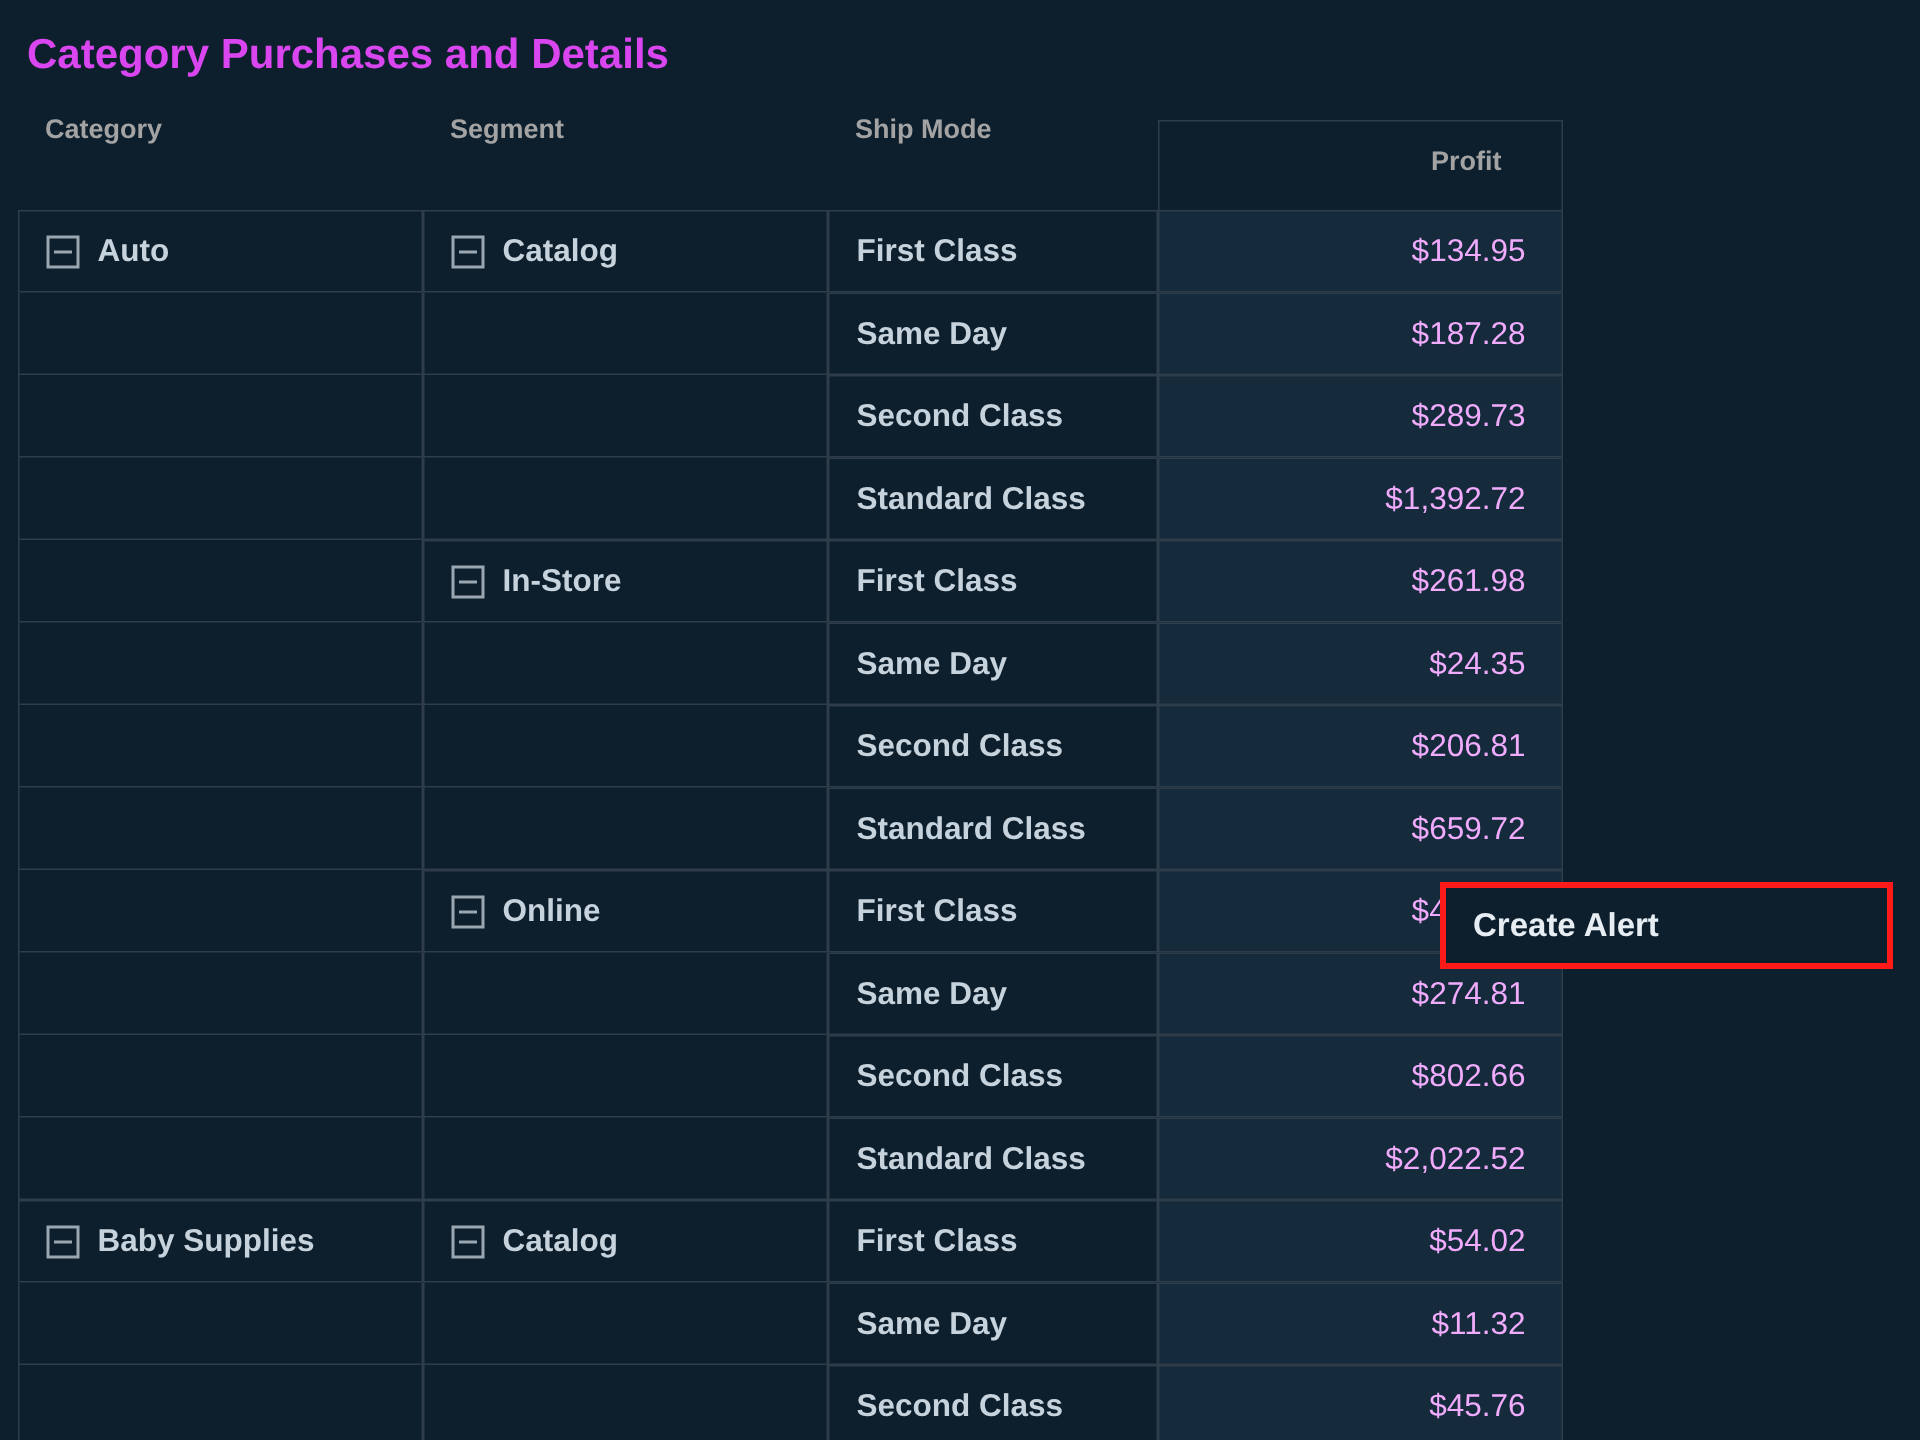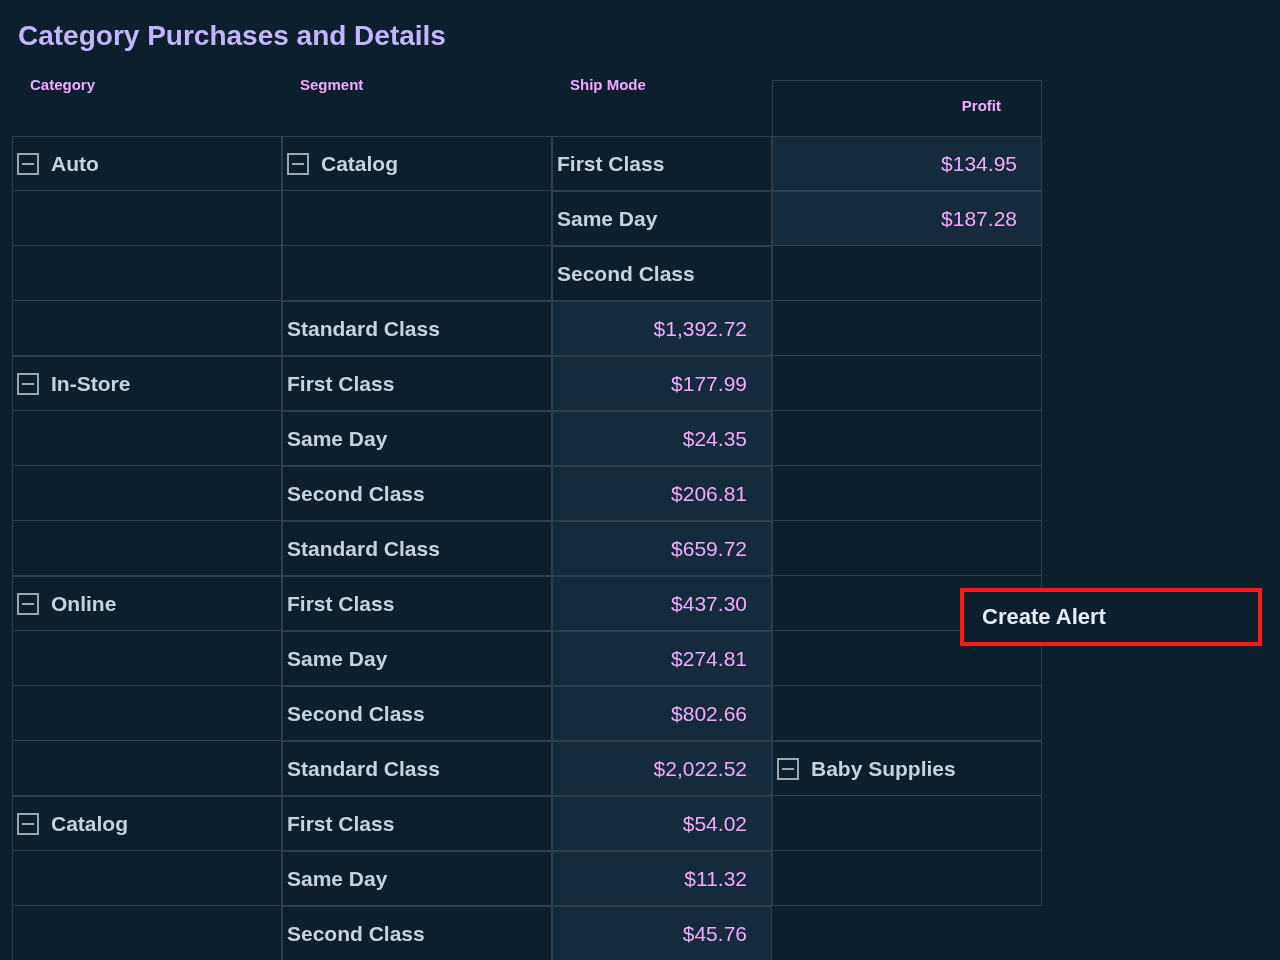--- a/index.html
+++ b/index.html
@@ -8,46 +8,46 @@
     color: #e6edf3;
     font-family: "Amazon Ember", -apple-system, BlinkMacSystemFont, "Segoe UI", Arial, sans-serif;
     width: 1280px;
     height: 960px;
     overflow: hidden;
     position: relative;
   }
   .title {
     font-size: 28px;
     font-weight: 600;
-    color: #c4b5fd;
+    color: #d946ef;
     padding: 20px 0 8px 18px;
   }
   .grid {
     display: grid;
     grid-template-columns: 270px 270px 220px 270px;
     margin-left: 12px;
   }
   .hdr {
-    font-size: 15px;
+    font-size: 18px;
     font-weight: 700;
-    color: #f0abfc;
+    color: #a3a3a3;
     padding: 16px 18px 22px 18px;
   }
   .hdr.profit {
     text-align: right;
     border: 1px solid #2e3d49;
     border-bottom: none;
     padding-right: 40px;
     margin-top: 20px;
   }
   .cell {
     font-size: 21px;
     font-weight: 700;
     color: #c6d2dc;
-    padding: 14px 4px;
+    padding: 14px 18px;
     border: 1px solid #2e3d49;
     display: flex;
     align-items: center;
     gap: 12px;
     min-height: 55px;
   }
   .cell.empty { border-top: none; }
   .cell.profit {
     justify-content: flex-end;
     font-weight: 400;
@@ -106,31 +106,32 @@
     </div>
     <div class="cell">First Class</div>
     <div class="cell profit">$134.95</div>
     <div class="cell empty"></div>
     <div class="cell empty"></div>
     <div class="cell">Same Day</div>
     <div class="cell profit">$187.28</div>
     <div class="cell empty"></div>
     <div class="cell empty"></div>
     <div class="cell">Second Class</div>
+    <div class="cell profit">$289.73</div>
     <div class="cell empty"></div>
     <div class="cell empty"></div>
     <div class="cell">Standard Class</div>
     <div class="cell profit">$1,392.72</div>
     <div class="cell empty"></div>
     <div class="cell">
       <span class="collapse-box"></span>
       <span>In-Store</span>
     </div>
     <div class="cell">First Class</div>
-    <div class="cell profit">$177.99</div>
+    <div class="cell profit">$261.98</div>
     <div class="cell empty"></div>
     <div class="cell empty"></div>
     <div class="cell">Same Day</div>
     <div class="cell profit">$24.35</div>
     <div class="cell empty"></div>
     <div class="cell empty"></div>
     <div class="cell">Second Class</div>
     <div class="cell profit">$206.81</div>
     <div class="cell empty"></div>
     <div class="cell empty"></div>

